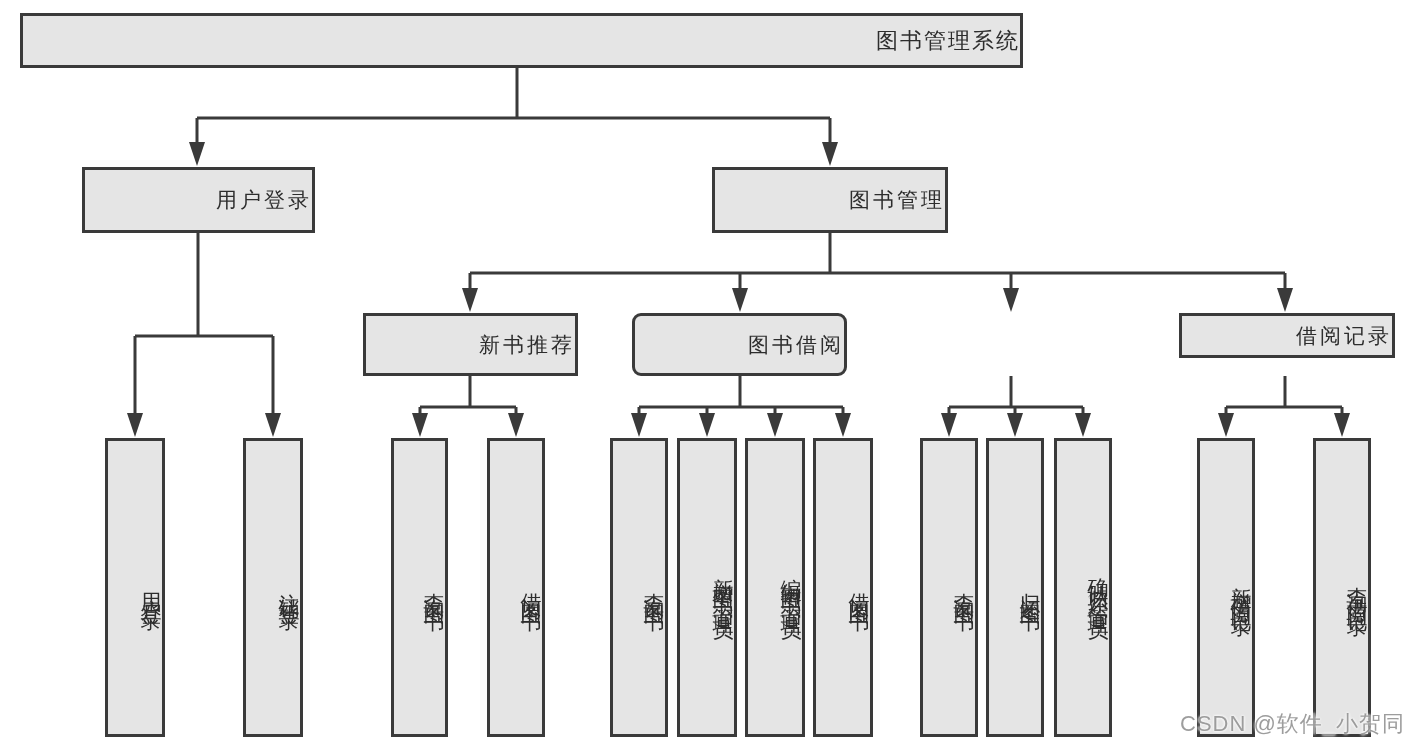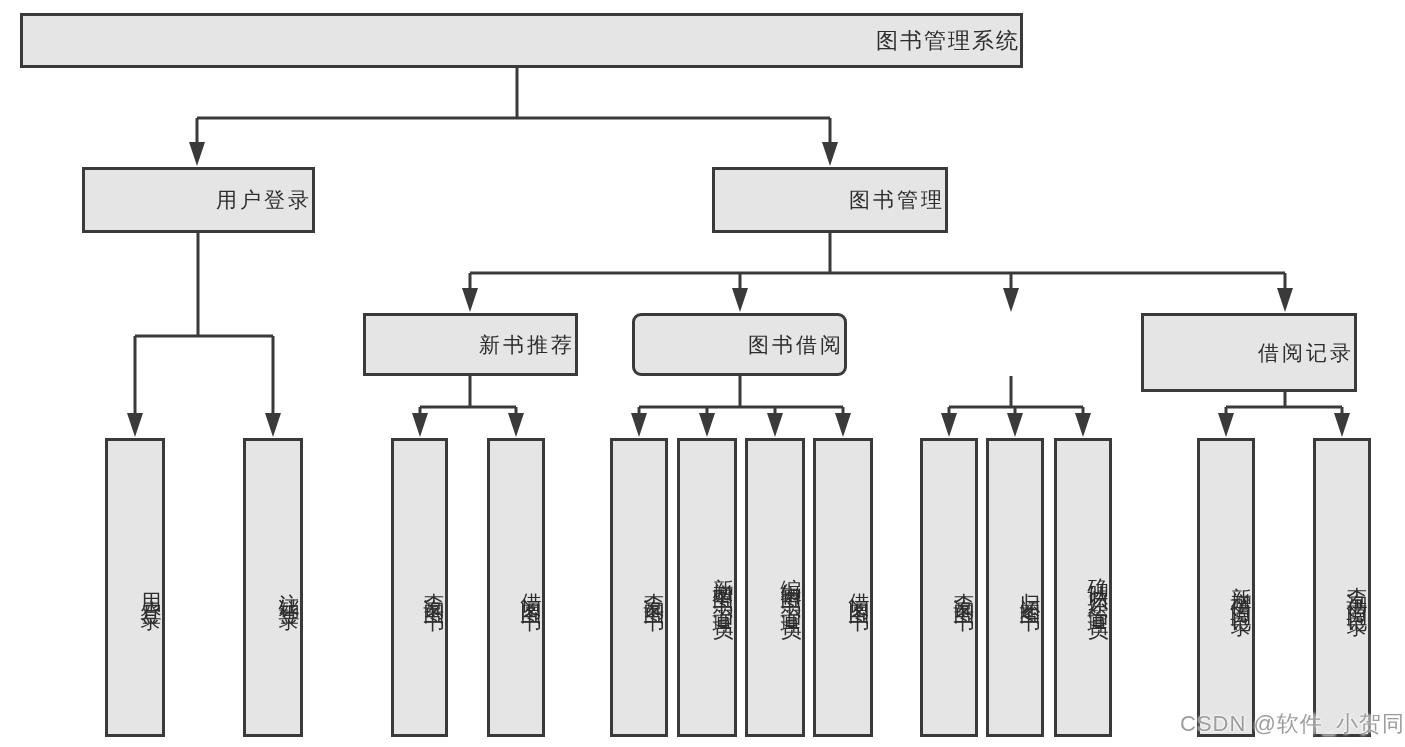--- a/index.html
+++ b/index.html
@@ -118,21 +118,21 @@
   <div class="node node-branch" style="left:712px; top:167px; width:236px; height:66px;">
     <span>图书管理</span>
   </div>
 
   <div class="node node-branch" style="left:363px; top:313px; width:215px; height:63px;">
     <span>新书推荐</span>
   </div>
   <div class="node node-branch" style="left:632px; top:313px; width:215px; height:63px;border-radius:9px;">
     <span>图书借阅</span>
   </div>
-  <div class="node node-branch" style="left:1141px; top:313px; width:216px; height:79px;">
+  <div class="node node-branch" style="left:1179px; top:313px; width:216px; height:45px;">
     <span>借阅记录</span>
   </div>
 
   <div class="node node-leaf" style="left:105px; top:438px; width:60px; height:299px;">
     <span class="vtext">用户登录</span>
   </div>
   <div class="node node-leaf" style="left:243px; top:438px; width:60px; height:299px;">
     <span class="vtext">注销登录</span>
   </div>
 

